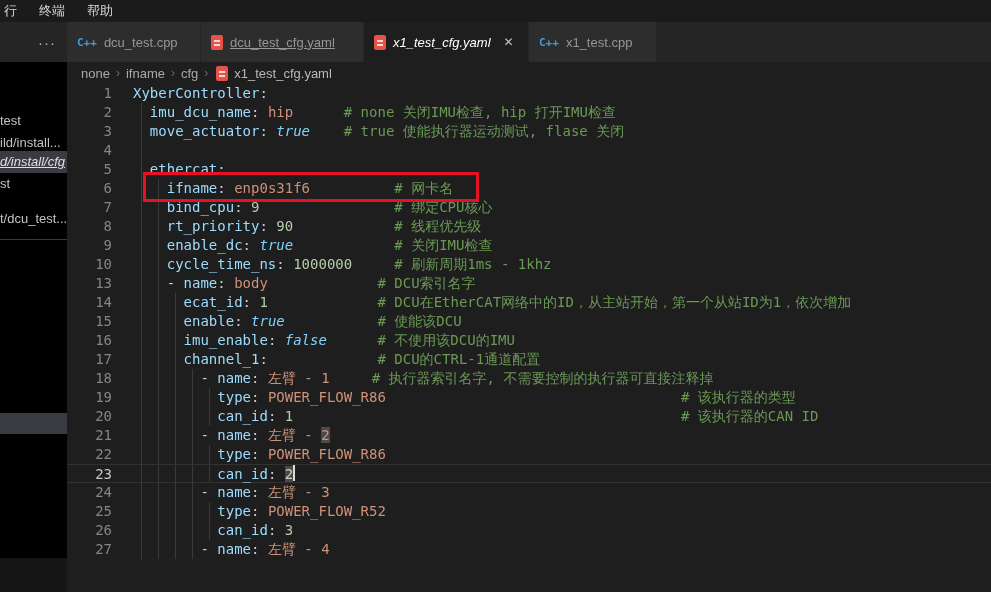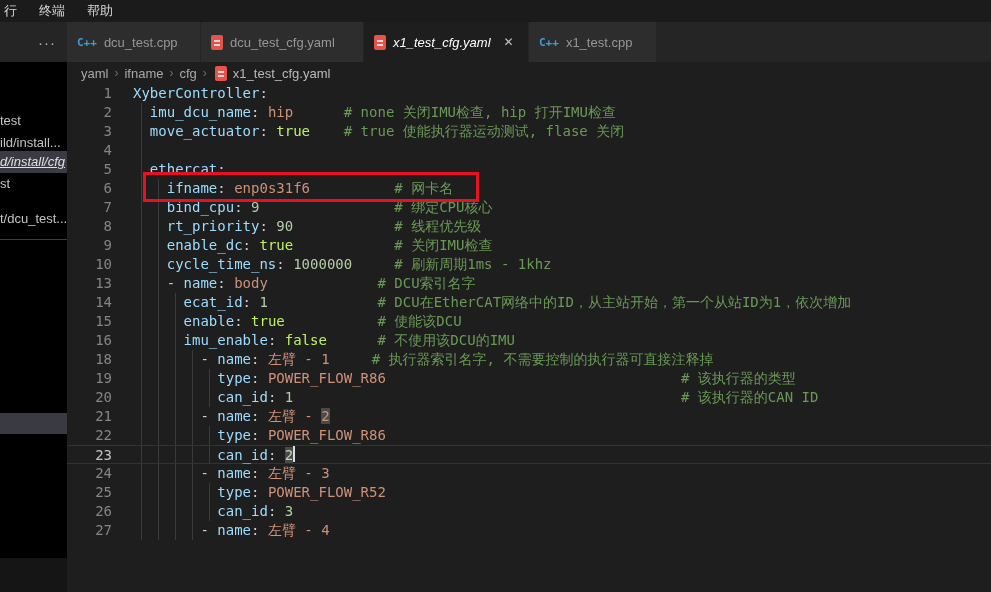--- a/index.html
+++ b/index.html
@@ -35,21 +35,21 @@
   #code{position:absolute;left:0;top:0;width:924px;
         font-family:"DejaVu Sans Mono",monospace;font-size:14px;}
   .cline{display:flex;height:19px;line-height:19px;white-space:pre;box-sizing:border-box;}
   .cline.cur{border-top:1px solid #323232;border-bottom:1px solid #323232;}
   .lnum{width:66px;flex:0 0 66px;text-align:right;padding-right:21px;box-sizing:border-box;
         color:#858585;user-select:none;}
   .cline.cur .lnum{color:#c6c6c6;}
   .ccode{flex:1;position:relative;}
   .g{position:absolute;top:0;bottom:0;width:1px;background:#3a3a3a;}
   .tk-k{color:#9cdcfe;} .tk-p{color:#cccccc;} .tk-s{color:#ce9178;} .tk-n{color:#b5cea8;}
-  .tk-b{color:#bef264;} .tk-c{color:#6a9955;} .tk-w{color:#d4d4d4;}
+  .tk-b{color:#7dd3fc;font-style:italic;} .tk-c{color:#6a9955;} .tk-w{color:#d4d4d4;}
   .tk-sh{color:#ce9178;background:#4a4a4a;} .tk-nh{color:#c3d6b8;background:#4a4a4a;}
   .caret{display:inline-block;width:2px;height:16px;background:#dcdcdc;vertical-align:-2px;}
   .redbox{position:absolute;left:76px;top:88px;width:336px;height:30px;box-sizing:border-box;
           border:3px solid #e81123;pointer-events:none;z-index:5;}
   
   .sidebar{position:absolute;left:0;top:62px;width:67px;height:530px;background:#000000;overflow:hidden;}
   .sitem{position:absolute;left:0;width:67px;height:22px;line-height:22px;font-size:13px;
          color:#c3c3c3;white-space:nowrap;overflow:hidden;cursor:pointer;}
   .sitem.hl{background:#3a3a42;color:#e0e0e0;}
   .sitem.it{font-style:italic;}
@@ -68,38 +68,38 @@
       <span class="mitem">帮助</span>
     </div>
 
   <div class="tabstrip">
     <div class="tab-overflow">···</div>
     <div id="tabs">
         <div class="tab" style="width: 134px;">
           <span class="icon-cpp">C++</span>
           <span class="tlabel">dcu_test.cpp</span>
         </div>
-        <div class="tab" style="width: 163px;">
+        <div class="tab" style="width: 163px; text-decoration: underline;">
           <span class="icon-yaml"></span>
           <span class="tlabel">dcu_test_cfg.yaml</span>
         </div>
         <div class="tab active" style="width: 165px;">
           <span class="icon-yaml"></span>
           <span class="tlabel">x1_test_cfg.yaml</span>
           <span class="tclose">✕</span>
         </div>
         <div class="tab" style="width: 128px;">
           <span class="icon-cpp">C++</span>
           <span class="tlabel">x1_test.cpp</span>
         </div>
       </div>
   </div>
 
   <div class="breadcrumb" id="breadcrumb">
-      <span class="bitem">yaml</span>
+      <span class="bitem">none</span>
       <span class="bsep">›</span>
       <span class="bitem">ifname</span>
       <span class="bsep">›</span>
       <span class="bitem">cfg</span>
       <span class="bsep">›</span>
       <span class="icon-yaml"></span>
       <span class="bfile">x1_test_cfg.yaml</span>
     </div>
 
   <div class="editor">
@@ -111,20 +111,21 @@
         <div class="cline"><span class="lnum">5</span><span class="ccode"><span class="g" style="left: 8.4px;"></span><span class="tk-w">  </span><span class="tk-k">ethercat</span><span class="tk-p">:</span></span></div>
         <div class="cline"><span class="lnum">6</span><span class="ccode"><span class="g" style="left: 8.4px;"></span><span class="g" style="left: 25.2px;"></span><span class="tk-w">    </span><span class="tk-k">ifname</span><span class="tk-p">:</span><span class="tk-w"> </span><span class="tk-s">enp0s31f6</span><span class="tk-w">          </span><span class="tk-c"># 网卡名</span></span></div>
         <div class="cline"><span class="lnum">7</span><span class="ccode"><span class="g" style="left: 8.4px;"></span><span class="g" style="left: 25.2px;"></span><span class="tk-w">    </span><span class="tk-k">bind_cpu</span><span class="tk-p">:</span><span class="tk-w"> </span><span class="tk-n">9</span><span class="tk-w">                </span><span class="tk-c"># 绑定CPU核心</span></span></div>
         <div class="cline"><span class="lnum">8</span><span class="ccode"><span class="g" style="left: 8.4px;"></span><span class="g" style="left: 25.2px;"></span><span class="tk-w">    </span><span class="tk-k">rt_priority</span><span class="tk-p">:</span><span class="tk-w"> </span><span class="tk-n">90</span><span class="tk-w">            </span><span class="tk-c"># 线程优先级</span></span></div>
         <div class="cline"><span class="lnum">9</span><span class="ccode"><span class="g" style="left: 8.4px;"></span><span class="g" style="left: 25.2px;"></span><span class="tk-w">    </span><span class="tk-k">enable_dc</span><span class="tk-p">:</span><span class="tk-w"> </span><span class="tk-b">true</span><span class="tk-w">            </span><span class="tk-c"># 关闭IMU检查</span></span></div>
         <div class="cline"><span class="lnum">10</span><span class="ccode"><span class="g" style="left: 8.4px;"></span><span class="g" style="left: 25.2px;"></span><span class="tk-w">    </span><span class="tk-k">cycle_time_ns</span><span class="tk-p">:</span><span class="tk-w"> </span><span class="tk-n">1000000</span><span class="tk-w">     </span><span class="tk-c"># 刷新周期1ms - 1khz</span></span></div>
         <div class="cline"><span class="lnum">13</span><span class="ccode"><span class="g" style="left: 8.4px;"></span><span class="g" style="left: 25.2px;"></span><span class="tk-w">    </span><span class="tk-p">- </span><span class="tk-k">name</span><span class="tk-p">:</span><span class="tk-w"> </span><span class="tk-s">body</span><span class="tk-w">             </span><span class="tk-c"># DCU索引名字</span></span></div>
         <div class="cline"><span class="lnum">14</span><span class="ccode"><span class="g" style="left: 8.4px;"></span><span class="g" style="left: 25.2px;"></span><span class="g" style="left: 42px;"></span><span class="tk-w">      </span><span class="tk-k">ecat_id</span><span class="tk-p">:</span><span class="tk-w"> </span><span class="tk-n">1</span><span class="tk-w">             </span><span class="tk-c"># DCU在EtherCAT网络中的ID，从主站开始，第一个从站ID为1，依次增加</span></span></div>
         <div class="cline"><span class="lnum">15</span><span class="ccode"><span class="g" style="left: 8.4px;"></span><span class="g" style="left: 25.2px;"></span><span class="g" style="left: 42px;"></span><span class="tk-w">      </span><span class="tk-k">enable</span><span class="tk-p">:</span><span class="tk-w"> </span><span class="tk-b">true</span><span class="tk-w">           </span><span class="tk-c"># 使能该DCU</span></span></div>
         <div class="cline"><span class="lnum">16</span><span class="ccode"><span class="g" style="left: 8.4px;"></span><span class="g" style="left: 25.2px;"></span><span class="g" style="left: 42px;"></span><span class="tk-w">      </span><span class="tk-k">imu_enable</span><span class="tk-p">:</span><span class="tk-w"> </span><span class="tk-b">false</span><span class="tk-w">      </span><span class="tk-c"># 不使用该DCU的IMU</span></span></div>
+        <div class="cline"><span class="lnum">17</span><span class="ccode"><span class="g" style="left: 8.4px;"></span><span class="g" style="left: 25.2px;"></span><span class="g" style="left: 42px;"></span><span class="tk-w">      </span><span class="tk-k">channel_1</span><span class="tk-p">:</span><span class="tk-w">             </span><span class="tk-c"># DCU的CTRL-1通道配置</span></span></div>
         <div class="cline"><span class="lnum">18</span><span class="ccode"><span class="g" style="left: 8.4px;"></span><span class="g" style="left: 25.2px;"></span><span class="g" style="left: 42px;"></span><span class="g" style="left: 58.8px;"></span><span class="tk-w">        </span><span class="tk-p">- </span><span class="tk-k">name</span><span class="tk-p">:</span><span class="tk-w"> </span><span class="tk-s">左臂 - 1</span><span class="tk-w">     </span><span class="tk-c"># 执行器索引名字, 不需要控制的执行器可直接注释掉</span></span></div>
         <div class="cline"><span class="lnum">19</span><span class="ccode"><span class="g" style="left: 8.4px;"></span><span class="g" style="left: 25.2px;"></span><span class="g" style="left: 42px;"></span><span class="g" style="left: 58.8px;"></span><span class="g" style="left: 75.6px;"></span><span class="tk-w">          </span><span class="tk-k">type</span><span class="tk-p">:</span><span class="tk-w"> </span><span class="tk-s">POWER_FLOW_R86</span><span class="tk-w">                                   </span><span class="tk-c"># 该执行器的类型</span></span></div>
         <div class="cline"><span class="lnum">20</span><span class="ccode"><span class="g" style="left: 8.4px;"></span><span class="g" style="left: 25.2px;"></span><span class="g" style="left: 42px;"></span><span class="g" style="left: 58.8px;"></span><span class="g" style="left: 75.6px;"></span><span class="tk-w">          </span><span class="tk-k">can_id</span><span class="tk-p">:</span><span class="tk-w"> </span><span class="tk-n">1</span><span class="tk-w">                                              </span><span class="tk-c"># 该执行器的CAN ID</span></span></div>
         <div class="cline"><span class="lnum">21</span><span class="ccode"><span class="g" style="left: 8.4px;"></span><span class="g" style="left: 25.2px;"></span><span class="g" style="left: 42px;"></span><span class="g" style="left: 58.8px;"></span><span class="tk-w">        </span><span class="tk-p">- </span><span class="tk-k">name</span><span class="tk-p">:</span><span class="tk-w"> </span><span class="tk-s">左臂 - </span><span class="tk-sh">2</span></span></div>
         <div class="cline"><span class="lnum">22</span><span class="ccode"><span class="g" style="left: 8.4px;"></span><span class="g" style="left: 25.2px;"></span><span class="g" style="left: 42px;"></span><span class="g" style="left: 58.8px;"></span><span class="g" style="left: 75.6px;"></span><span class="tk-w">          </span><span class="tk-k">type</span><span class="tk-p">:</span><span class="tk-w"> </span><span class="tk-s">POWER_FLOW_R86</span></span></div>
         <div class="cline cur"><span class="lnum">23</span><span class="ccode"><span class="g" style="left: 8.4px;"></span><span class="g" style="left: 25.2px;"></span><span class="g" style="left: 42px;"></span><span class="g" style="left: 58.8px;"></span><span class="g" style="left: 75.6px;"></span><span class="tk-w">          </span><span class="tk-k">can_id</span><span class="tk-p">:</span><span class="tk-w"> </span><span class="tk-nh">2</span><span class="caret"></span></span></div>
         <div class="cline"><span class="lnum">24</span><span class="ccode"><span class="g" style="left: 8.4px;"></span><span class="g" style="left: 25.2px;"></span><span class="g" style="left: 42px;"></span><span class="g" style="left: 58.8px;"></span><span class="tk-w">        </span><span class="tk-p">- </span><span class="tk-k">name</span><span class="tk-p">:</span><span class="tk-w"> </span><span class="tk-s">左臂 - 3</span></span></div>
         <div class="cline"><span class="lnum">25</span><span class="ccode"><span class="g" style="left: 8.4px;"></span><span class="g" style="left: 25.2px;"></span><span class="g" style="left: 42px;"></span><span class="g" style="left: 58.8px;"></span><span class="g" style="left: 75.6px;"></span><span class="tk-w">          </span><span class="tk-k">type</span><span class="tk-p">:</span><span class="tk-w"> </span><span class="tk-s">POWER_FLOW_R52</span></span></div>
         <div class="cline"><span class="lnum">26</span><span class="ccode"><span class="g" style="left: 8.4px;"></span><span class="g" style="left: 25.2px;"></span><span class="g" style="left: 42px;"></span><span class="g" style="left: 58.8px;"></span><span class="g" style="left: 75.6px;"></span><span class="tk-w">          </span><span class="tk-k">can_id</span><span class="tk-p">:</span><span class="tk-w"> </span><span class="tk-n">3</span></span></div>
         <div class="cline"><span class="lnum">27</span><span class="ccode"><span class="g" style="left: 8.4px;"></span><span class="g" style="left: 25.2px;"></span><span class="g" style="left: 42px;"></span><span class="g" style="left: 58.8px;"></span><span class="tk-w">        </span><span class="tk-p">- </span><span class="tk-k">name</span><span class="tk-p">:</span><span class="tk-w"> </span><span class="tk-s">左臂 - 4</span></span></div>

